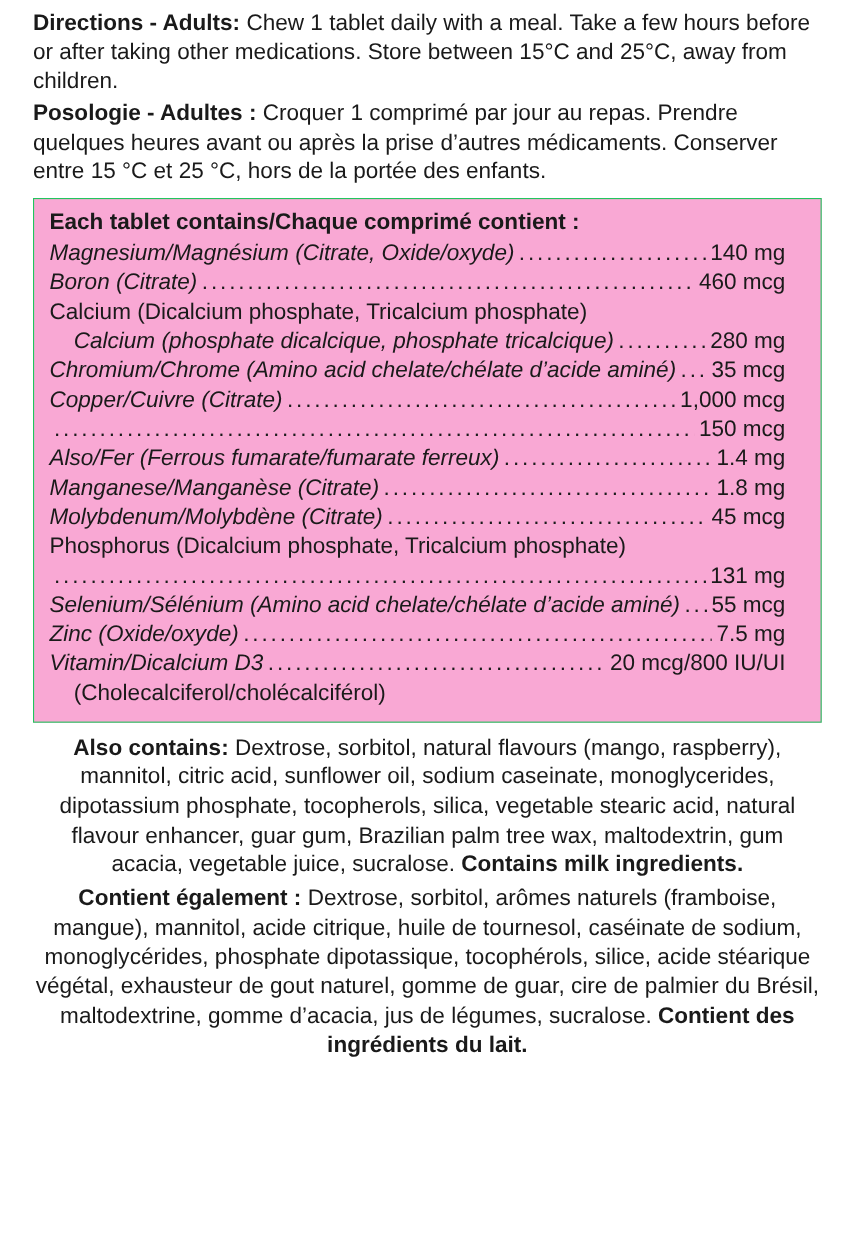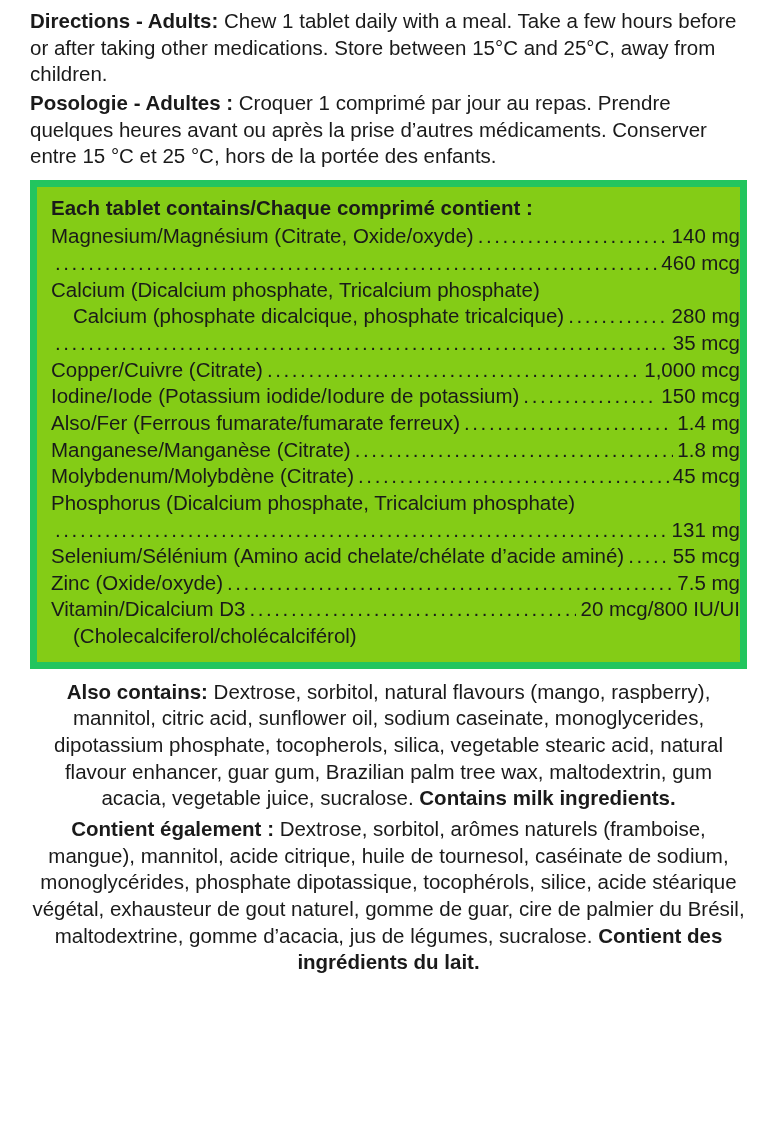--- a/index.html
+++ b/index.html
@@ -29,44 +29,45 @@
     margin-bottom: 2px;
   }
   .para b, .lead {
     font-weight: bold;
   }
   .block-directions {
     margin-bottom: 10px;
   }
   
   .panel {
-    background: #84cc16;
-    border: 7px solid #22c55e;
+    background: #f9a8d4;
+    border: 1px solid #22c55e;
     box-sizing: border-box;
-    padding: 8px 0 12px 14px;
+    padding: 8px 32px 12px 14px;
     margin: 0 0 10px 0;
   }
   .panel-title {
     font-size: 20.5px;
     font-weight: bold;
     line-height: 1.3;
     margin-bottom: 2px;
   }
   .ing-row {
     display: flex;
     align-items: baseline;
     font-size: 20.5px;
     line-height: 1.30;
     white-space: nowrap;
   }
   .ing-row.indent .ing-name {
     padding-left: 22px;
   }
   .ing-name {
     flex: 0 0 auto;
+    font-style: italic;
   }
   .ing-leader {
     flex: 1 1 auto;
     overflow: hidden;
     white-space: nowrap;
     letter-spacing: 2.6px;
     font-size: 20.5px;
     color: #1a1a1a;
     margin: 0 4px 0 4px;
     min-width: 10px;
@@ -105,40 +106,41 @@
 
   <div class="panel">
     <div class="panel-title">Each tablet contains/Chaque comprimé contient :</div>
     <div id="ing-list">
         <div class="ing-row">
           <span class="ing-name">Magnesium/Magnésium (Citrate, Oxide/oxyde)</span>
           <span class="ing-leader">........................................................................................................................................................................................................</span>
           <span class="ing-amount">140 mg</span>
         </div>
         <div class="ing-row">
+          <span class="ing-name">Boron (Citrate)</span>
           <span class="ing-leader">........................................................................................................................................................................................................</span>
           <span class="ing-amount">460 mcg</span>
         </div>
         <div class="ing-plain"><span>Calcium (Dicalcium phosphate, Tricalcium phosphate)</span></div>
         <div class="ing-row indent">
           <span class="ing-name">Calcium (phosphate dicalcique, phosphate tricalcique)</span>
           <span class="ing-leader">........................................................................................................................................................................................................</span>
           <span class="ing-amount">280 mg</span>
         </div>
         <div class="ing-row">
+          <span class="ing-name">Chromium/Chrome (Amino acid chelate/chélate d’acide aminé)</span>
           <span class="ing-leader">........................................................................................................................................................................................................</span>
           <span class="ing-amount">35 mcg</span>
         </div>
         <div class="ing-row">
           <span class="ing-name">Copper/Cuivre (Citrate)</span>
           <span class="ing-leader">........................................................................................................................................................................................................</span>
           <span class="ing-amount">1,000 mcg</span>
         </div>
         <div class="ing-row">
-          <span class="ing-name">Iodine/Iode (Potassium iodide/Iodure de potassium)</span>
           <span class="ing-leader">........................................................................................................................................................................................................</span>
           <span class="ing-amount">150 mcg</span>
         </div>
         <div class="ing-row">
           <span class="ing-name">Also/Fer (Ferrous fumarate/fumarate ferreux)</span>
           <span class="ing-leader">........................................................................................................................................................................................................</span>
           <span class="ing-amount">1.4 mg</span>
         </div>
         <div class="ing-row">
           <span class="ing-name">Manganese/Manganèse (Citrate)</span>

